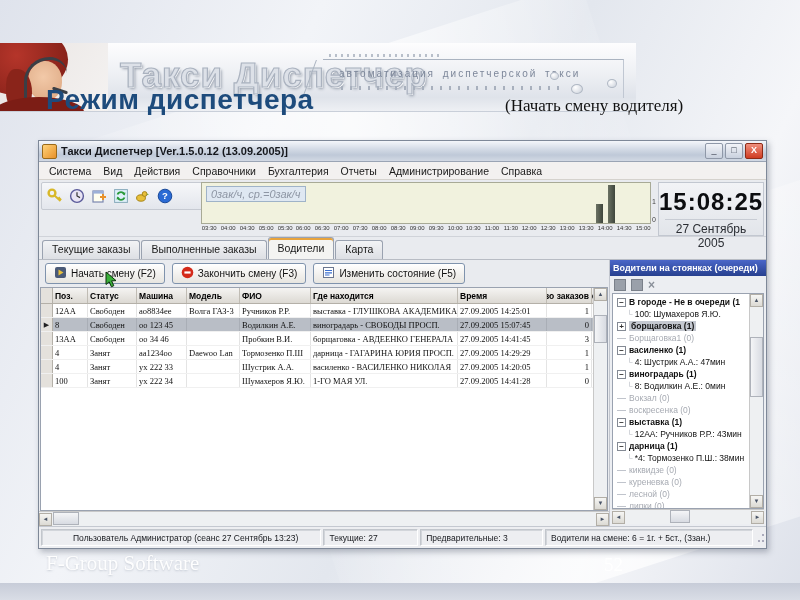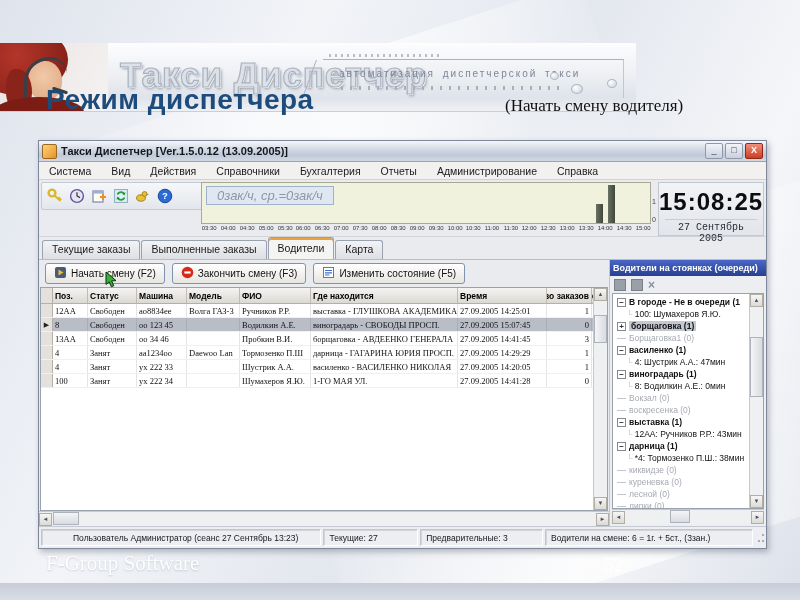--- a/index.html
+++ b/index.html
@@ -48,39 +48,39 @@
     display:flex;flex-direction:column;font-size:11px;}
   .titlebar{height:20px;flex:0 0 20px;display:flex;align-items:center;padding:0 3px;
     background:linear-gradient(180deg,#f4f6fa 0%,#d4dbe6 40%,#bfc9d8 70%,#d2d9e4 100%);
     border-bottom:1px solid #9aa4b4;}
   .app-icon{width:13px;height:13px;margin-right:4px;border-radius:2px;
     background:linear-gradient(135deg,#ffd37a,#e8912a);border:1px solid #9a6a1a;}
   .title-text{font-weight:bold;font-size:11px;color:#15171c;flex:1;white-space:nowrap;overflow:hidden;}
   .winbtn{width:16px;height:14px;margin-left:2px;border-radius:2px;border:1px solid #8f98a8;
     background:linear-gradient(#f2f4f8,#c9d1de);font-size:9px;line-height:12px;text-align:center;color:#3a4250;}
   .winbtn.close{background:linear-gradient(#f0907e,#cf3c22);border-color:#8d2a16;color:#fff;font-weight:bold;}
-  .menubar{height:17px;flex:0 0 17px;background:#f3f1f0;border-bottom:1px solid #d5d2cd;display:flex;align-items:center;padding-left:4px;gap:8px;}
+  .menubar{height:17px;flex:0 0 17px;background:#f3f1f0;border-bottom:1px solid #d5d2cd;display:flex;align-items:center;padding-left:4px;}
   .menu-item{padding:1px 6px;font-size:10.5px;color:#1a1a1a;}
 
   
   .toolbar{height:56px;flex:0 0 56px;background:#e9ebef;position:relative;border-bottom:1px solid #d0d3d9;}
   .tool-group{position:absolute;left:2px;top:2px;width:156px;height:26px;border:1px solid #c6cad2;border-radius:2px;
     background:linear-gradient(#f6f7f9,#e3e6ec);display:flex;align-items:center;gap:4px;padding:0 4px;}
   .tbi{width:18px;height:18px;display:inline-flex;align-items:center;justify-content:center;}
   .chart{position:absolute;left:162px;top:2px;width:448px;height:40px;background:#f1f2de;border:1px solid #a8aa96;}
   .chart-label{position:absolute;left:4px;top:3px;background:#dfe8f2;border:1px solid #9fb3c8;color:#8e96a4;
-    font-size:13px;font-style:italic;padding:1px 10px;white-space:nowrap;}
+    font-size:11px;font-style:italic;padding:1px 4px;white-space:nowrap;}
   .bar{position:absolute;bottom:0;width:7px;background:linear-gradient(90deg,#6b7263,#3f463c);}
   .ytick{position:absolute;font-size:7px;color:#444;}
   .xaxis{position:absolute;left:162px;top:44px;width:450px;display:flex;justify-content:space-between;}
   .xtick{font-size:6.5px;color:#333;transform:scale(.92);white-space:nowrap;}
   .clock-panel{position:absolute;right:2px;top:2px;width:104px;height:52px;background:linear-gradient(#f2f3f6,#e2e5ea);
     border:1px solid #c2c7d0;text-align:center;}
   .clock-time{font-size:24px;font-weight:bold;color:#0c0d10;letter-spacing:1px;margin-top:5px;}
-  .clock-date{font-size:10px;color:#2a2d33;border-top:1px solid #c8ccd4;margin:3px 6px 0;padding-top:2px;font-family:Liberation Mono, monospace;}
+  .clock-date{font-size:12px;color:#2a2d33;border-top:1px solid #c8ccd4;margin:3px 6px 0;padding-top:2px;}
 
   
   .tabrow{height:22px;flex:0 0 22px;display:flex;align-items:flex-end;padding-left:3px;gap:1px;background:#e9ebef;}
   .tab{height:18px;line-height:17px;padding:0 9px;font-size:10.5px;color:#1a1a1a;
     border:1px solid #9aa2b0;border-bottom:none;border-radius:3px 3px 0 0;
     background:linear-gradient(#f2f3f5,#dddfe4);}
   .tab.active{height:21px;line-height:20px;background:#f4f4f2;font-weight:normal;
     box-shadow:inset 0 2px 0 #e8a33c;}
 
   

